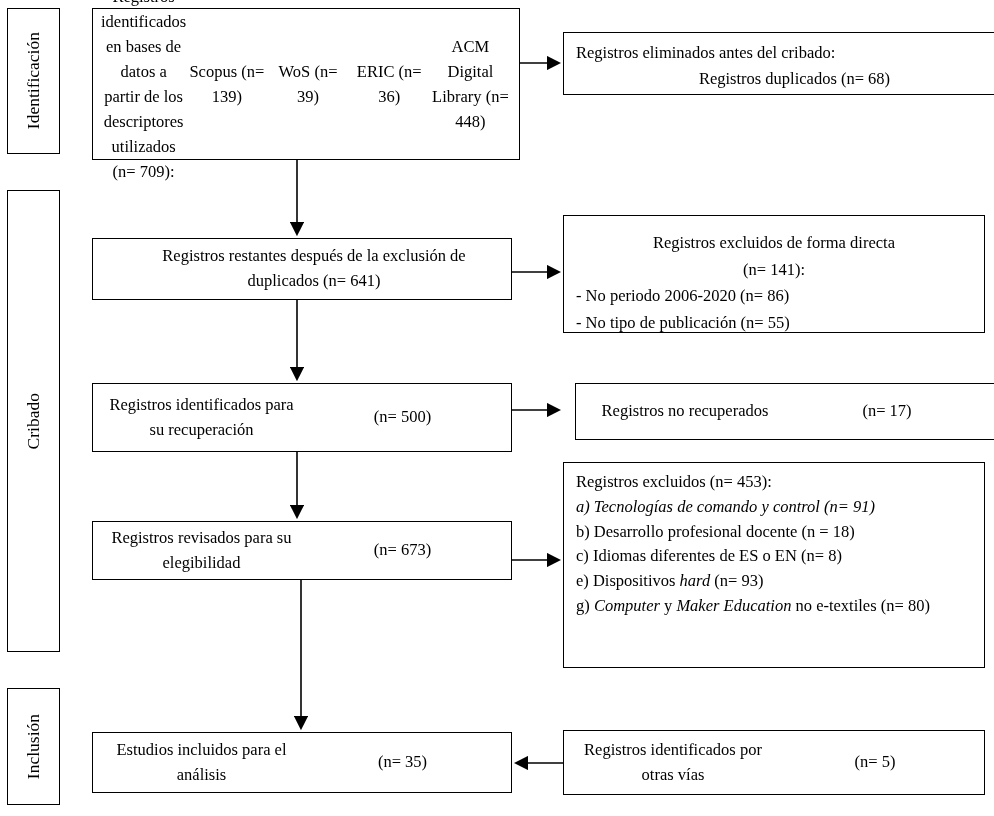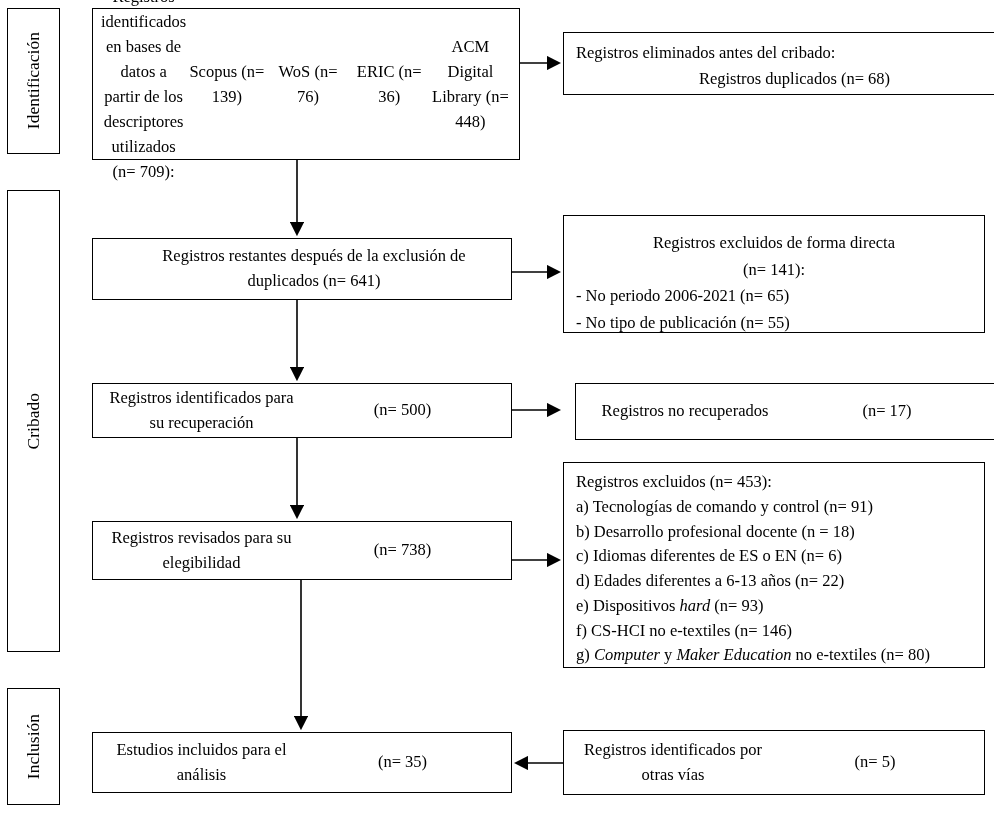--- a/index.html
+++ b/index.html
@@ -80,71 +80,69 @@
   <div class="box stage" style="left:7px;top:190px;width:53px;height:462px;">
     <span class="vtext">Cribado</span>
   </div>
   <div class="box stage" style="left:7px;top:688px;width:53px;height:117px;">
     <span class="vtext">Inclusión</span>
   </div>
 
   <div class="box center-box" style="left:92px;top:8px;width:428px;height:152px;line-height:1.52;">
       <div style="width: 100%;">Registros identificados en bases de datos a partir de los descriptores utilizados (n= 709):</div>
       <div style="width: 100%;">Scopus (n= 139)</div>
-      <div style="width: 100%;">WoS (n= 76)</div>
+      <div style="width: 100%;">WoS (n= 39)</div>
       <div style="width: 100%;">ERIC (n= 36)</div>
       <div style="width: 100%;">ACM Digital Library (n= 448)</div>
     </div>
 
   <div class="box center-box" style="left:92px;top:238px;width:420px;height:62px;padding-left:32px;">
       <div style="width: 100%;">Registros restantes después de la exclusión de duplicados (n= 641)</div>
     </div>
 
-  <div class="box center-box" style="left:92px;top:383px;width:420px;height:55px;">
+  <div class="box center-box" style="left:92px;top:383px;width:420px;height:69px;">
       <div style="width: 100%;">Registros identificados para su recuperación</div>
       <div style="width: 100%;">(n= 500)</div>
     </div>
 
   <div class="box center-box" style="left:92px;top:521px;width:420px;height:59px;">
       <div style="width: 100%;">Registros revisados para su elegibilidad</div>
-      <div style="width: 100%;">(n= 738)</div>
+      <div style="width: 100%;">(n= 673)</div>
     </div>
 
   <div class="box center-box" style="left:92px;top:732px;width:420px;height:61px;">
       <div style="width: 100%;">Estudios incluidos para el análisis</div>
       <div style="width: 100%;">(n= 35)</div>
     </div>
 
   <div class="box" id="rbox-removed" style="left:563px;top:32px;width:461px;height:63px;">
     <div class="left-line">Registros eliminados antes del cribado:</div>
     <div class="center-line">Registros duplicados (n= 68)</div>
   </div>
 
   <div class="box" id="rbox-direct" style="left:563px;top:215px;width:422px;height:118px;">
     <div class="center-line">Registros excluidos de forma directa</div>
     <div class="center-line">(n= 141):</div>
     <div class="lines">
-        <div style="width: 100%;">- No periodo 2006-2021 (n= 65)</div>
+        <div style="width: 100%;">- No periodo 2006-2020 (n= 86)</div>
         <div style="width: 100%;">- No tipo de publicación (n= 55)</div>
       </div>
   </div>
 
   <div class="box center-box" style="left:575px;top:383px;width:422px;height:57px;">
       <div style="width: 100%;">Registros no recuperados</div>
       <div style="width: 100%;">(n= 17)</div>
     </div>
 
   <div class="box" id="rbox-reasons" style="left:563px;top:462px;width:422px;height:206px;">
       <div style="width: 100%;">Registros excluidos (n= 453):</div>
-      <div style="width: 100%;">a) Tecnologías de comando y control (n= 91)</div>
+      <div style="width: 100%; font-style: italic;">a) Tecnologías de comando y control (n= 91)</div>
       <div style="width: 100%;">b) Desarrollo profesional docente (n = 18)</div>
-      <div style="width: 100%;">c) Idiomas diferentes de ES o EN (n= 6)</div>
-      <div style="width: 100%;">d) Edades diferentes a 6-13 años (n= 22)</div>
+      <div style="width: 100%;">c) Idiomas diferentes de ES o EN (n= 8)</div>
       <div style="width: 100%;">e) Dispositivos <i>hard</i> (n= 93)</div>
-      <div style="width: 100%;">f) CS-HCI no e-textiles (n= 146)</div>
       <div style="width: 100%;">g) <i>Computer</i> y <i>Maker Education</i> no e-textiles (n= 80)</div>
     </div>
 
   <div class="box center-box" style="left:563px;top:730px;width:422px;height:65px;">
       <div style="width: 100%;">Registros identificados por otras vías</div>
       <div style="width: 100%;">(n= 5)</div>
     </div>
 
 </div>
 

